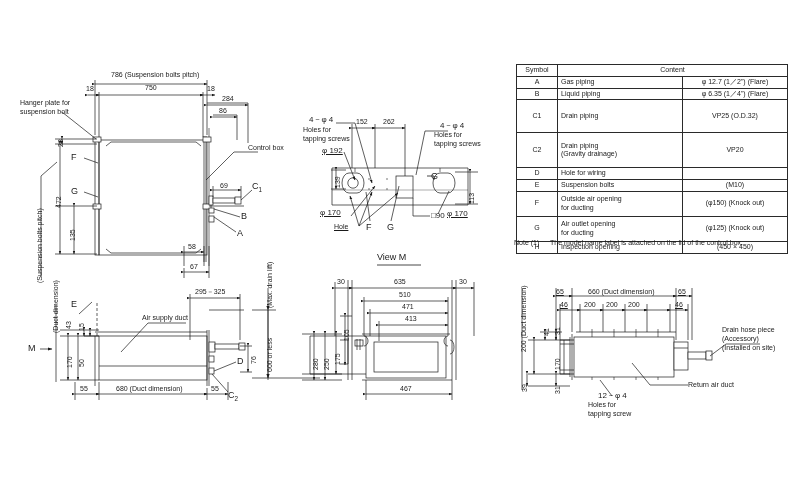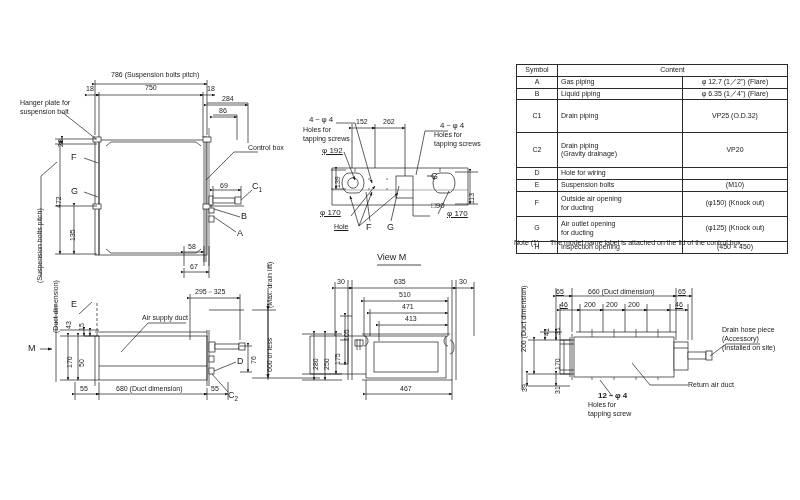--- a/index.html
+++ b/index.html
@@ -402,21 +402,21 @@
 <div class="lbl med" style="left:440px;top:121px;">4－φ 4</div>
 <div class="lbl mline" style="left:434px;top:131px;width:60px;white-space:pre-line;">Holes for
 tapping screws</div>
 <div class="lbl" style="left:356px;top:118px;">152</div>
 <div class="lbl" style="left:383px;top:118px;">262</div>
 <div class="lbl rot" style="left:334px;top:188px;">139</div>
 <div class="lbl rot" style="left:468px;top:204px;">113</div>
 <div class="lbl med u" style="left:322px;top:146px;">φ 192</div>
 <div class="lbl med u" style="left:320px;top:208px;">φ 170</div>
 <div class="lbl med u" style="left:447px;top:209px;">φ 170</div>
-<div class="lbl med" style="left:431px;top:201px;">□90</div>
+<div class="lbl med" style="left:431px;top:211px;">□90</div>
 <div class="lbl u" style="left:334px;top:223px;">Hole</div>
 <div class="lbl big" style="left:366px;top:222px;">F</div>
 <div class="lbl big" style="left:387px;top:222px;">G</div>
 <div class="lbl big" style="left:431px;top:171px;">G</div>
 <div class="lbl big" style="left:377px;top:252px;">View M</div>
 
 <div class="lbl rot" style="left:52px;top:333px;">(Duct dimension)</div>
 <div class="lbl rot" style="left:65px;top:329px;">43</div>
 <div class="lbl rot" style="left:78px;top:331px;">15</div>
 <div class="lbl rot" style="left:66px;top:368px;">170</div>
@@ -453,21 +453,21 @@
 <div class="lbl u" style="left:560px;top:301px;">46</div>
 <div class="lbl" style="left:584px;top:301px;">200</div>
 <div class="lbl" style="left:606px;top:301px;">200</div>
 <div class="lbl" style="left:628px;top:301px;">200</div>
 <div class="lbl u" style="left:675px;top:301px;">46</div>
 <div class="lbl rot" style="left:543px;top:336px;">41</div>
 <div class="lbl rot" style="left:554px;top:335px;">31</div>
 <div class="lbl rot" style="left:554px;top:370px;">170</div>
 <div class="lbl rot" style="left:554px;top:394px;">31</div>
 <div class="lbl rot" style="left:521px;top:392px;">39</div>
-<div class="lbl med" style="left:598px;top:391px;font-weight:bold;">12－φ 4</div>
+<div class="lbl med" style="left:598px;top:391px;">12－φ 4</div>
 <div class="lbl mline" style="left:588px;top:401px;width:64px;white-space:pre-line;">Holes for
 tapping screw</div>
 <div class="lbl" style="left:688px;top:381px;">Return air duct</div>
 <div class="lbl mline" style="left:722px;top:326px;width:80px;white-space:pre-line;">Drain hose piece
  (Accessory)
  (Installed on site)</div>
 
 <table class="legend">
   <tbody>
         <tr>

